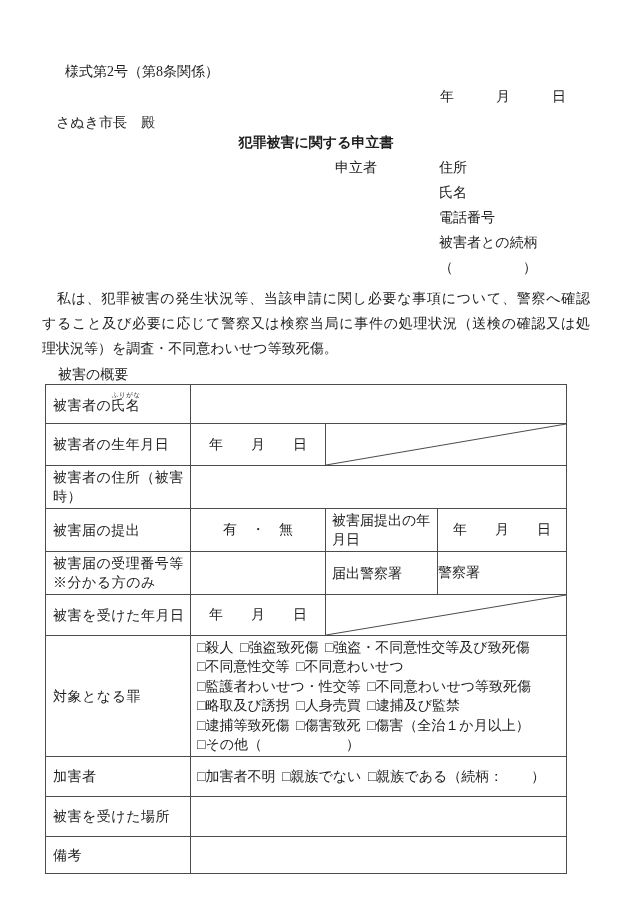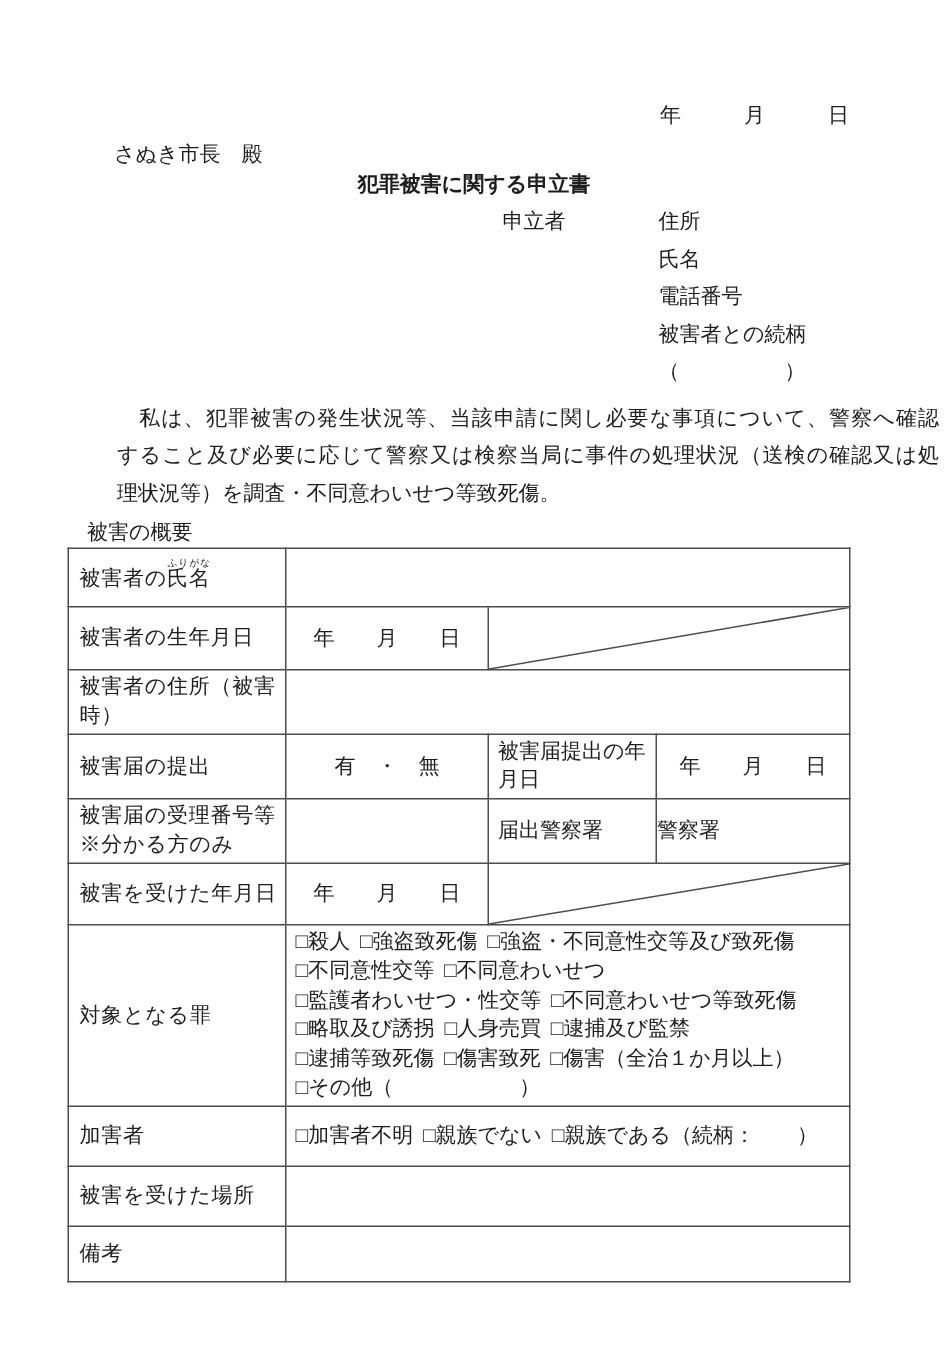--- a/index.html
+++ b/index.html
@@ -7,29 +7,29 @@
   body {
     width: 630px; height: 903px;
     font-family: "Liberation Serif", "DejaVu Serif", serif;
     font-size: 14px; color: #1d1d1d;
     position: relative; overflow: hidden;
   }
   .page { padding: 62px 40px 0 42px; }
 
   .form-number { margin-left: 23px; line-height: 19px; }
   .date-line { margin-top: 6px; line-height: 19px; text-align: right; padding-right: 24px; }
-  .addressee { margin-top: 7px; margin-left: 34px; line-height: 19px; }
+  .addressee { margin-top: 7px; margin-left: 14px; line-height: 19px; }
   .doc-title { margin-top: 1px; line-height: 19px; text-align: center; font-weight: bold; }
 
   .applicant-block { margin-top: 3px; }
   .applicant-row { display: flex; line-height: 25px; gap: 48px; }
   .applicant-row .app-label { width: 56px; margin-left: 293px; flex: none; }
   .applicant-row .app-field { flex: 1; }
 
-  .consent { margin-top: 6px; width: 548px; margin-left: 36px; }
+  .consent { margin-top: 6px; width: 548px; }
   .consent .line { line-height: 25px; text-align: justify; text-align-last: justify; }
   .consent .line.last { text-align-last: left; }
 
   .table-caption { margin-top: 4px; margin-left: 16px; line-height: 19px; }
 
   table.summary {
     margin-left: 3px; margin-top: 0;
     border-collapse: collapse; table-layout: fixed;
     width: 521px;
   }
@@ -53,20 +53,21 @@
   tr.r8 { height: 40px; }
   tr.r9 { height: 37px; }
 
   ruby rt { font-size: 6.5px; letter-spacing: 0; }
 </style>
 </head>
 <body>
 
 <div class="page">
 
+  <div class="form-number">様式第2号（第8条関係）</div>
 
   <div class="date-line">年　　　月　　　日</div>
 
   <div class="addressee">さぬき市長　殿</div>
 
   <div class="doc-title">犯罪被害に関する申立書</div>
 
   <div class="applicant-block">
     <div class="applicant-row">
       <span class="app-label">申立者</span>

